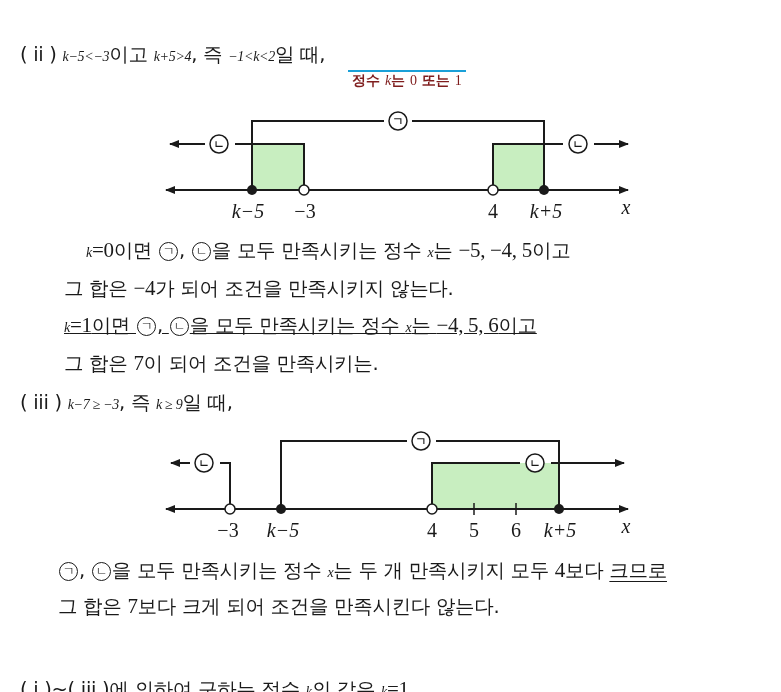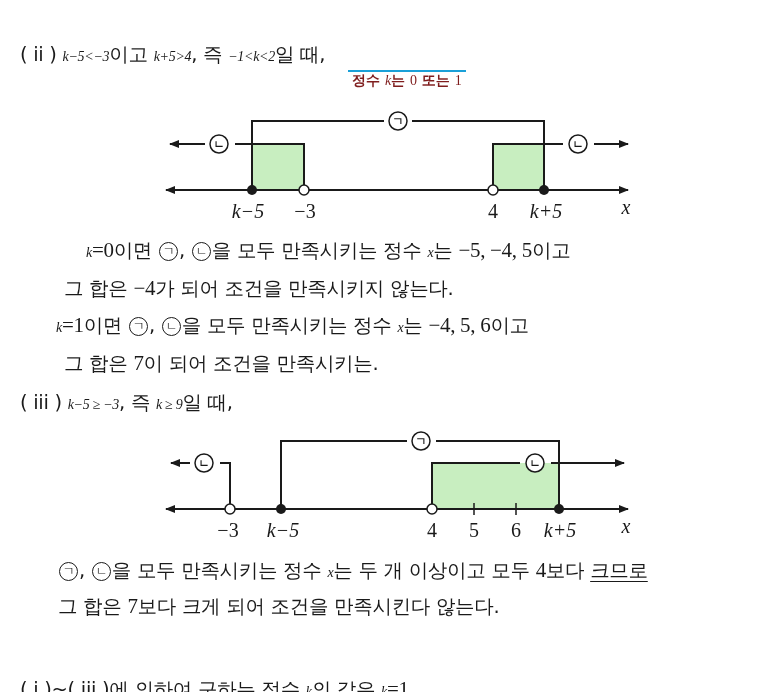--- a/index.html
+++ b/index.html
@@ -119,34 +119,34 @@
   <text class="it" x="560" y="537" text-anchor="middle">k+5</text>
   <text class="it" x="626" y="533" text-anchor="middle">x</text>
 </svg>
 
 <div class="line" style="left:62px; top:237px;margin-left:24px;">
   <span class="i">k</span><span class="m">=0</span><span>이면 </span><span class="circ">ㄱ</span><span>, </span><span class="circ">ㄴ</span><span>을 모두 만족시키는 정수 </span><span class="i">x</span><span>는 </span><span class="m">−5, −4, 5</span><span>이고</span>
 </div>
 <div class="line" style="left:64px; top:275px;">
   <span>그 합은 </span><span class="m">−4</span><span>가 되어 조건을 만족시키지 않는다.</span>
 </div>
-<div class="line" style="left:56px; top:312px;">
+<div class="line" style="left:64px; top:312px;text-decoration:underline;">
   <span class="i">k</span><span class="m">=1</span><span>이면 </span><span class="circ">ㄱ</span><span>, </span><span class="circ">ㄴ</span><span>을 모두 만족시키는 정수 </span><span class="i">x</span><span>는 </span><span class="m">−4, 5, 6</span><span>이고</span>
 </div>
 <div class="line" style="left:64px; top:350px;">
   <span>그 합은 </span><span class="m">7</span><span>이 되어 조건을 만족시키는.</span>
 </div>
 
 <div class="line" style="left:20px; top:390px;">
   <span>( iii )</span>
-  <span class="i">k−5 ≥ −3</span><span>,  즉 </span><span class="i">k ≥ 9</span><span>일 때,</span>
+  <span class="i">k−7 ≥ −3</span><span>,  즉 </span><span class="i">k ≥ 9</span><span>일 때,</span>
 </div>
 
 <div class="line" style="left:58px; top:557px;">
-  <span class="circ">ㄱ</span><span>, </span><span class="circ">ㄴ</span><span>을 모두 만족시키는 정수 </span><span class="i">x</span><span>는 두 개 이상이고 모두 </span><span class="m">4</span><span>보다 </span><span class="uline">크므로</span>
+  <span class="circ">ㄱ</span><span>, </span><span class="circ">ㄴ</span><span>을 모두 만족시키는 정수 </span><span class="i">x</span><span>는 두 개 만족시키지 모두 </span><span class="m">4</span><span>보다 </span><span class="uline">크므로</span>
 </div>
 <div class="line" style="left:58px; top:593px;">
   <span>그 합은 </span><span class="m">7</span><span>보다 크게 되어 조건을 만족시킨다 않는다.</span>
 </div>
 
 <div class="line" style="left:20px; top:628px;margin-top:48px;">
   <span>( i )~( iii )</span><span>에 의하여 구하는 정수 </span><span class="i">k</span><span>의 값은 </span><span class="i">k</span><span class="m">=1</span>
 </div>
 
 </body></html>

